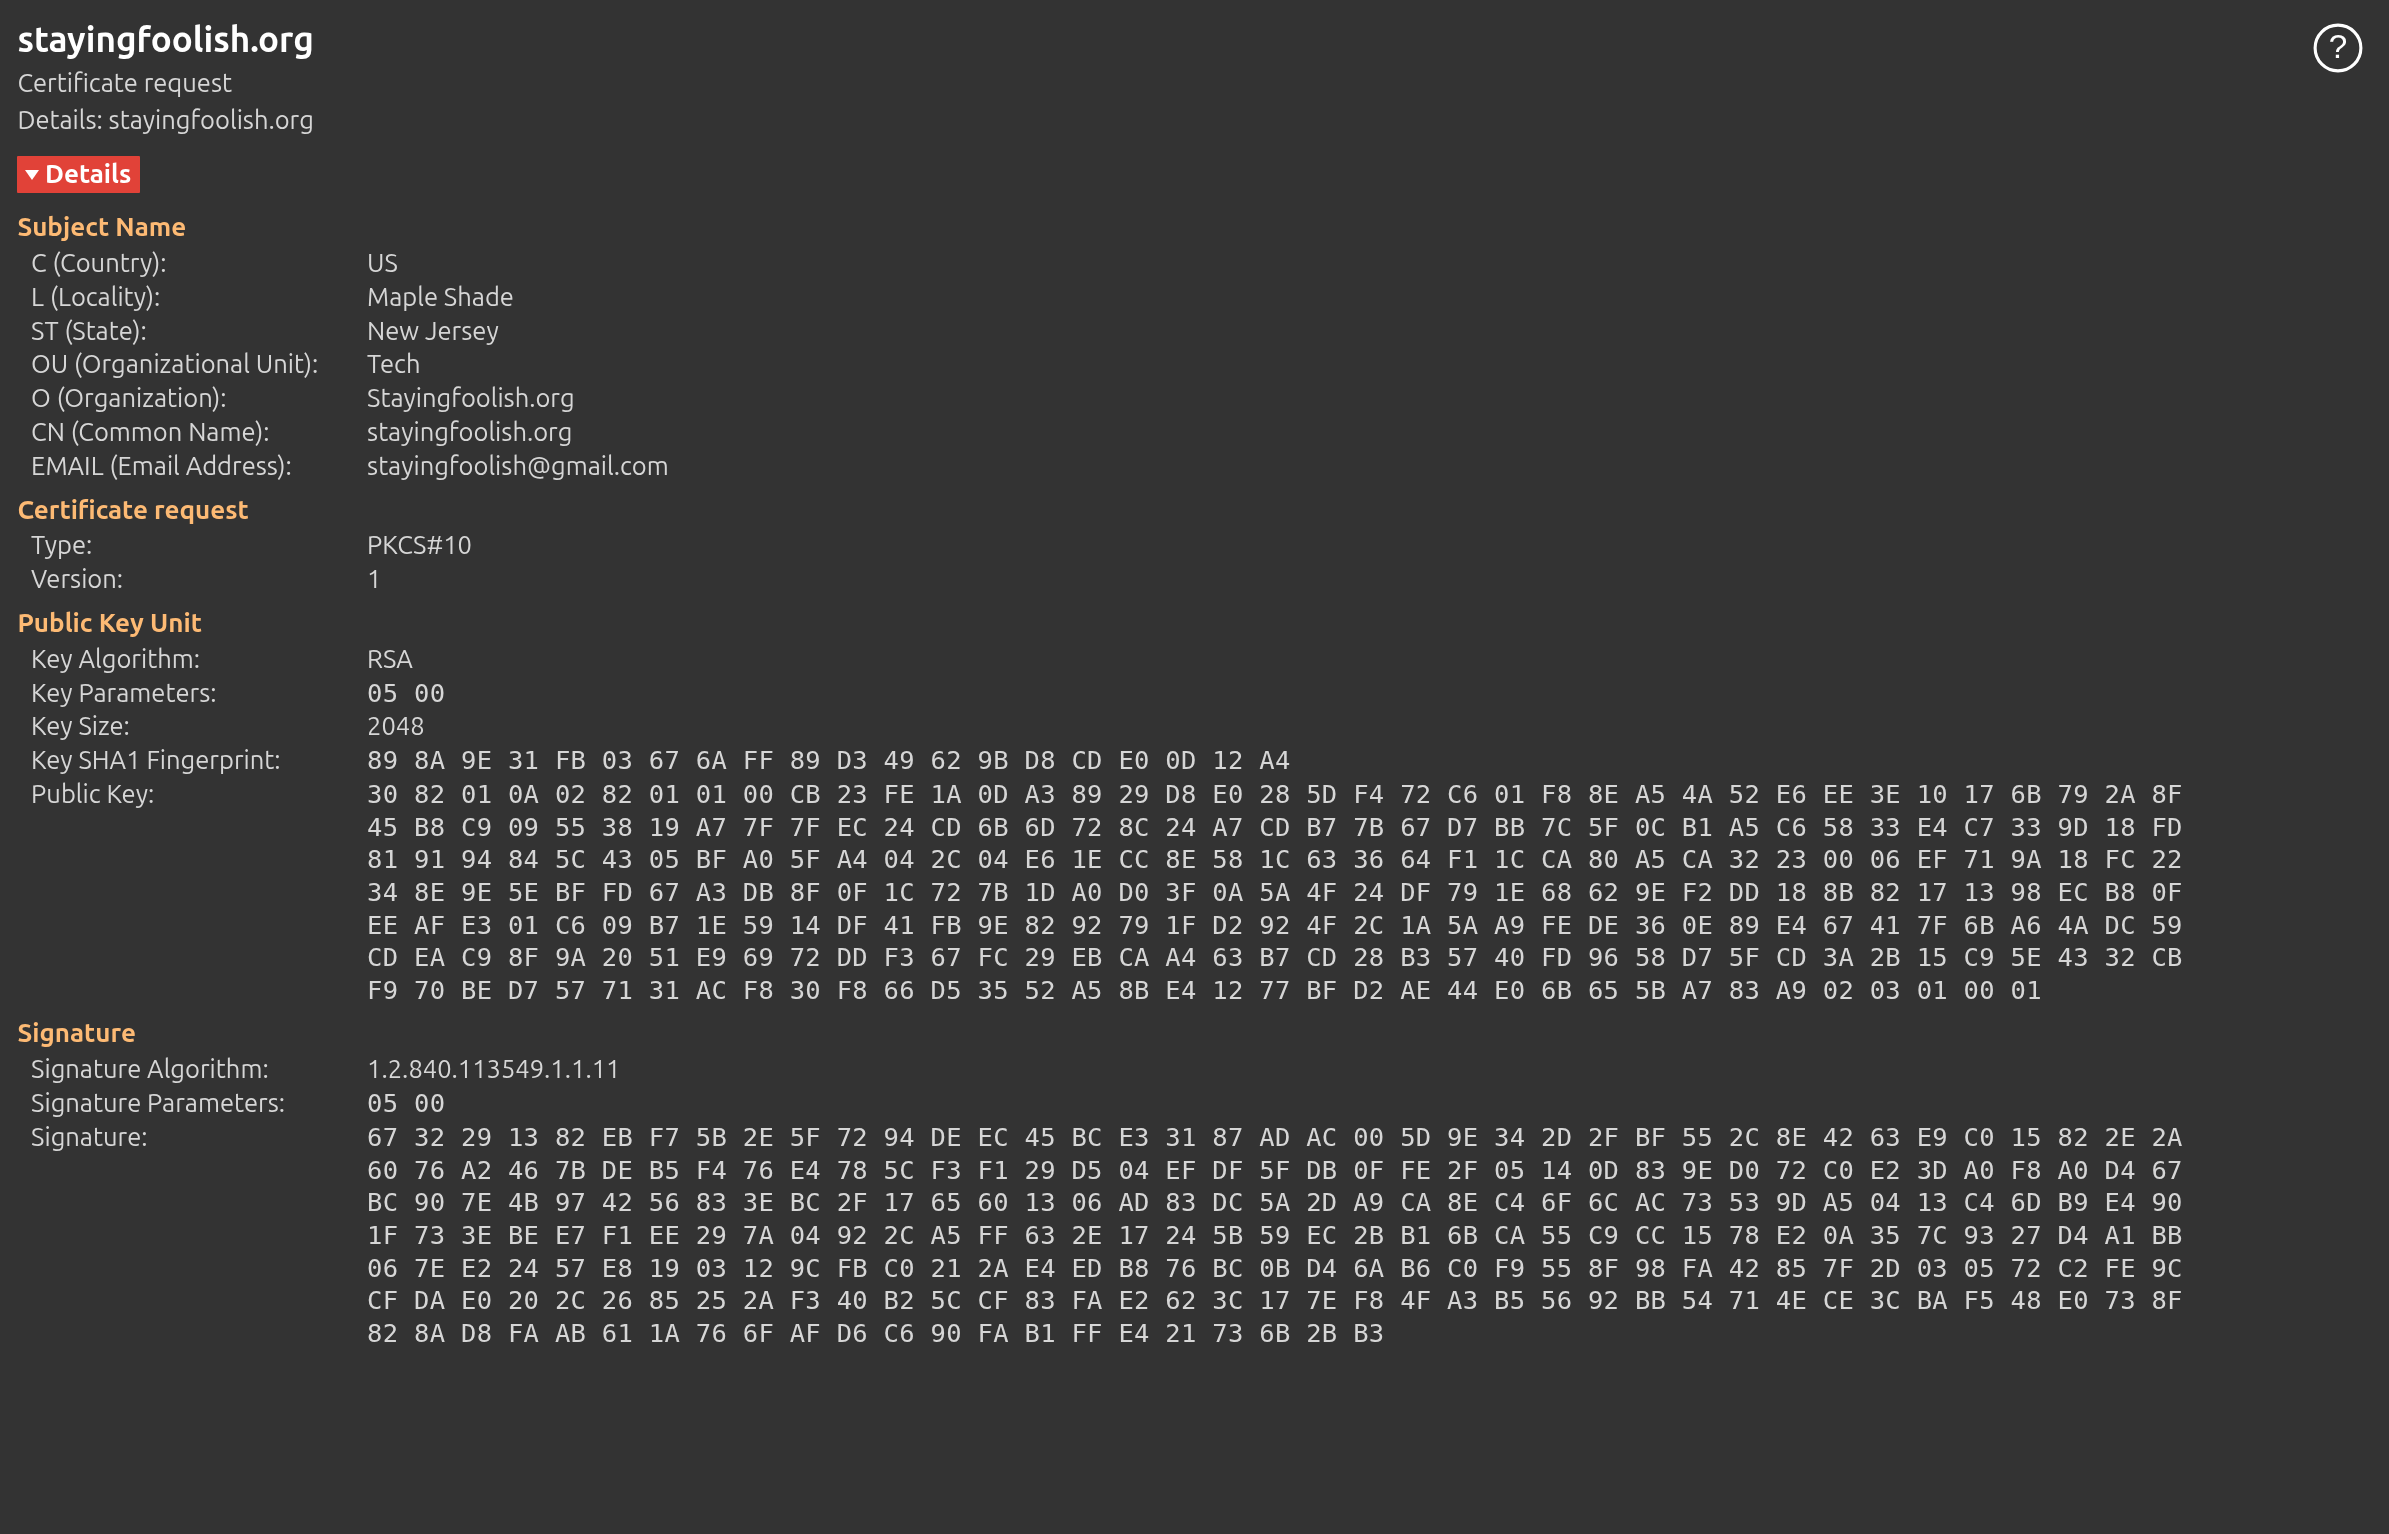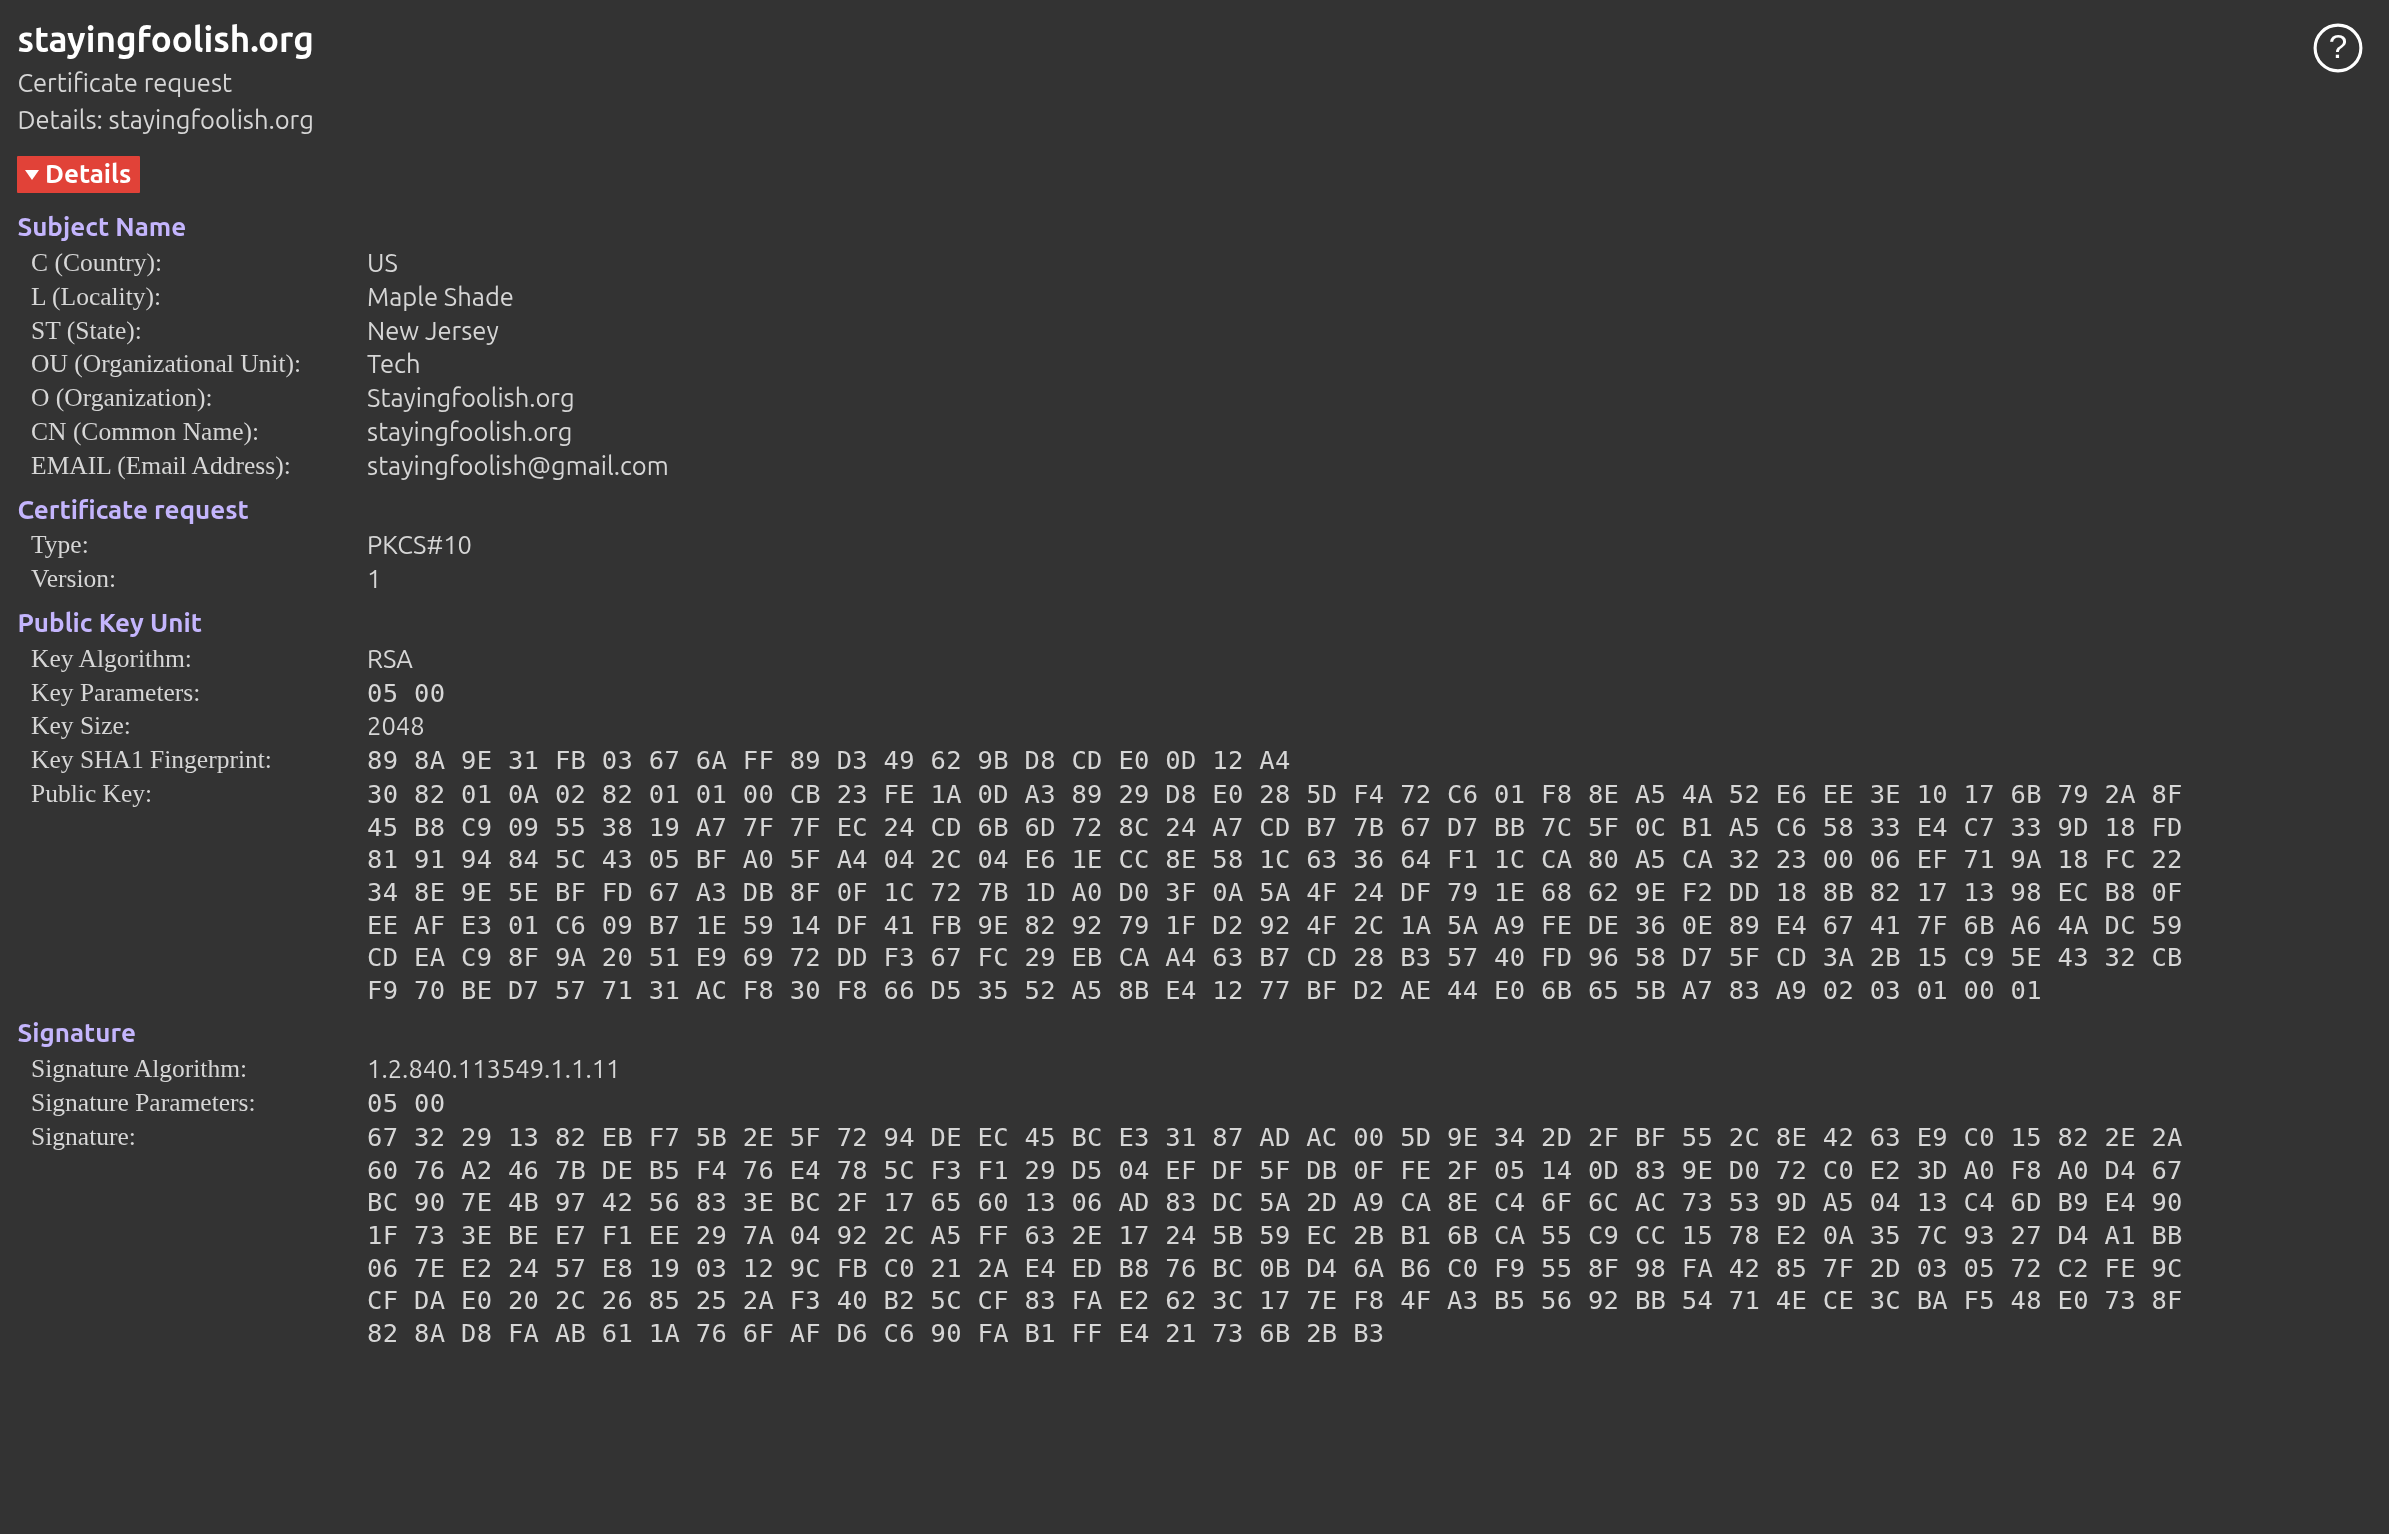--- a/index.html
+++ b/index.html
@@ -66,37 +66,36 @@
     position: relative;
     top: 1.2px;
   }
   .section {
     margin-top: 17.4px;
   }
   .section.tight {
     margin-top: 10px;
   }
   .section-heading {
-    color: #c4b5fd;
+    color: #fdba74;
     font-weight: 700;
     font-size: 26px;
     margin-bottom: 3.7px;
   }
   .kv-block {
     padding-left: 13.7px;
   }
   .kv-row {
     display: flex;
     align-items: flex-start;
     margin: 1.2px 0;
   }
   .kv-label {
     width: 336px;
     flex: 0 0 336px;
-    font-family: Liberation Serif, serif;
   }
   .kv-value {
     flex: 1 1 auto;
     white-space: pre;
   }
   .mono {
     font-family: "DejaVu Sans Mono", "Liberation Mono", Consolas, monospace;
     letter-spacing: 0.3px;
   }
   .hex-block {

